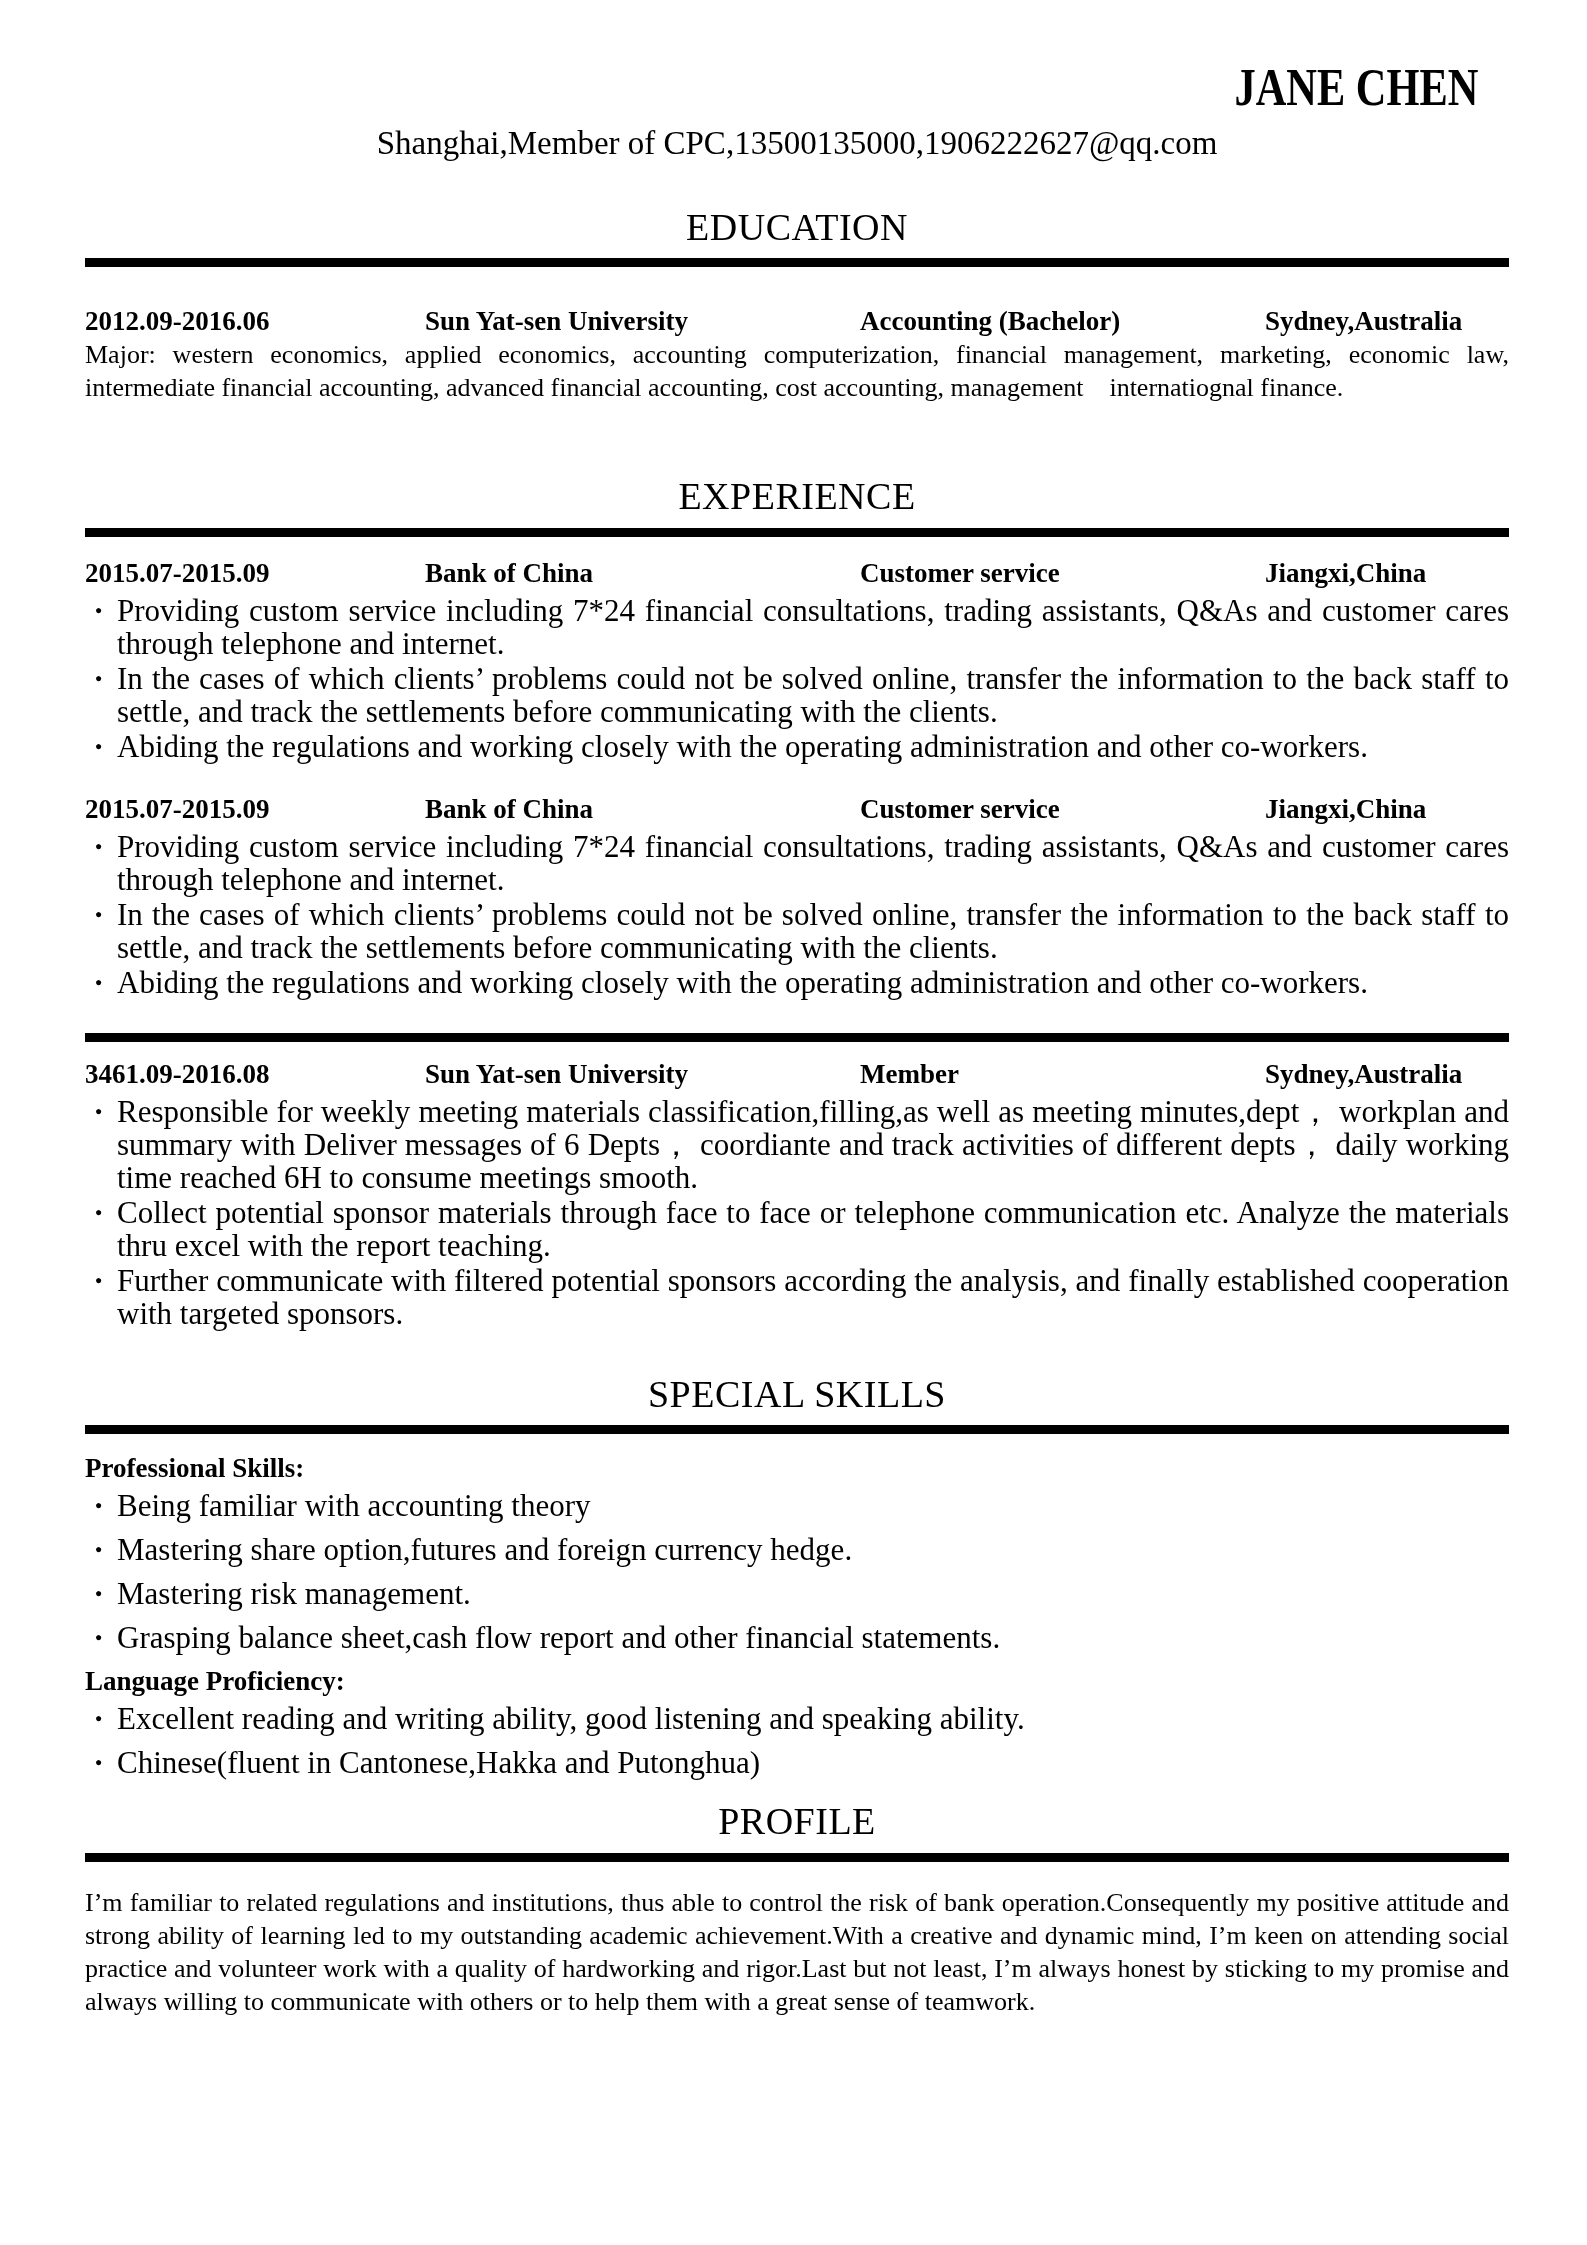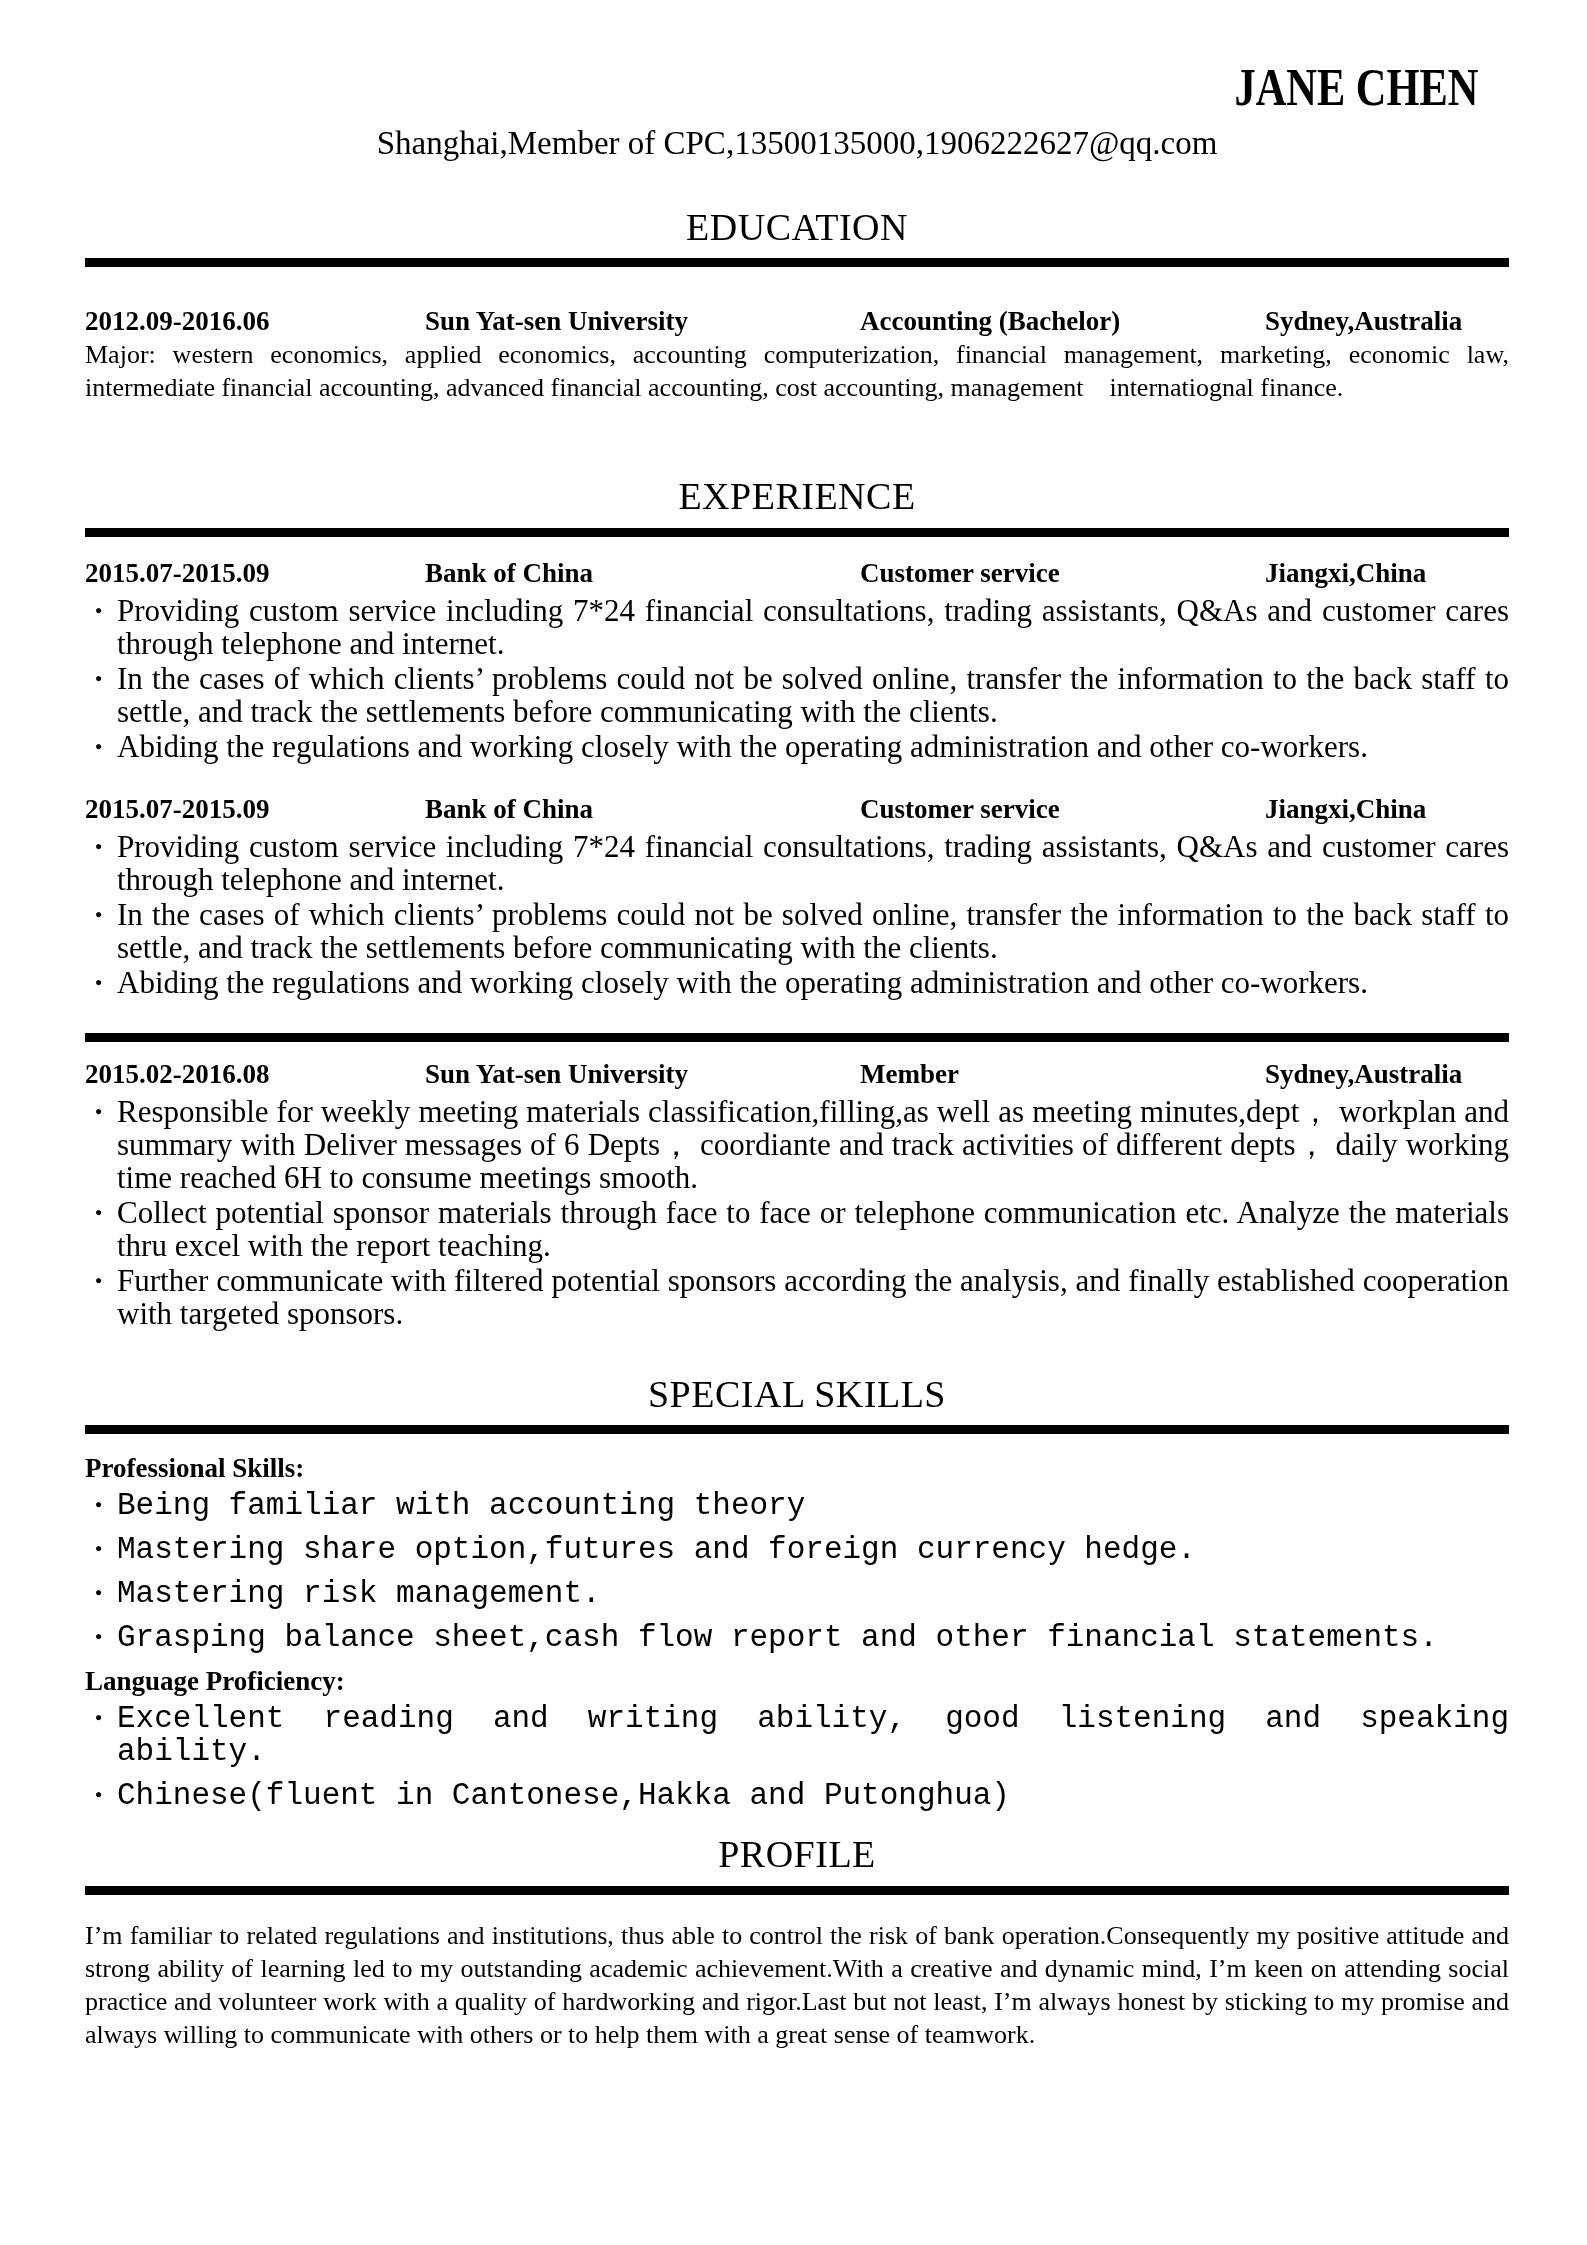--- a/index.html
+++ b/index.html
@@ -38,21 +38,21 @@
 
   ul.blist { list-style: none; margin: 4px 0 0 0; padding: 0; }
   ul.blist li {
     position: relative; padding-left: 32px; margin-bottom: 2px;
     font-size: 31px; line-height: 33px; text-align: justify;
   }
   ul.blist li::before {
     content: "●"; position: absolute; left: 10px; top: 0;
     font-size: 12px; line-height: 33px;
   }
-  ul.blist.wide li { margin-bottom: 11px; font-family: Liberation Mono, monospace; }
+  ul.blist.wide li { margin-bottom: 11px; }
 
   .skills-heading { font-size: 27px; font-weight: bold; line-height: 33px; margin-top: 18px; }
   .skills-heading.second { margin-top: 7px; }
 </style>
 </head>
 <body>
 
 <div class="page">
 
   <header>
@@ -101,21 +101,21 @@
         <li>Providing custom service including 7*24 financial consultations, trading assistants, Q&amp;As and customer cares through telephone and internet.</li>
         <li>In the cases of which clients’ problems could not be solved online, transfer the information to the back staff to settle, and track the settlements before communicating with the clients.</li>
         <li>Abiding the regulations and working closely with the operating administration and other co-workers.</li>
       </ul>
     </div>
   </section>
 
   <section class="sec-act">
     <div class="rule"></div>
     <div class="entry-row row-act">
-      <span>2015.02-2016.08</span>
+      <span>3461.09-2016.08</span>
       <span>Sun Yat-sen University</span>
       <span>Member</span>
       <span>Sydney,Australia</span>
     </div>
     <ul class="blist">
       <li>Responsible for weekly meeting materials classification,filling,as well as meeting minutes,dept， workplan and summary with Deliver messages of 6 Depts， coordiante and track activities of different depts， daily working time reached 6H to consume meetings smooth.</li>
       <li>Collect potential sponsor materials through face to face or telephone communication etc. Analyze the materials thru excel with the report teaching.</li>
       <li>Further communicate with filtered potential sponsors according the analysis, and finally established cooperation with targeted sponsors.</li>
     </ul>
   </section>

